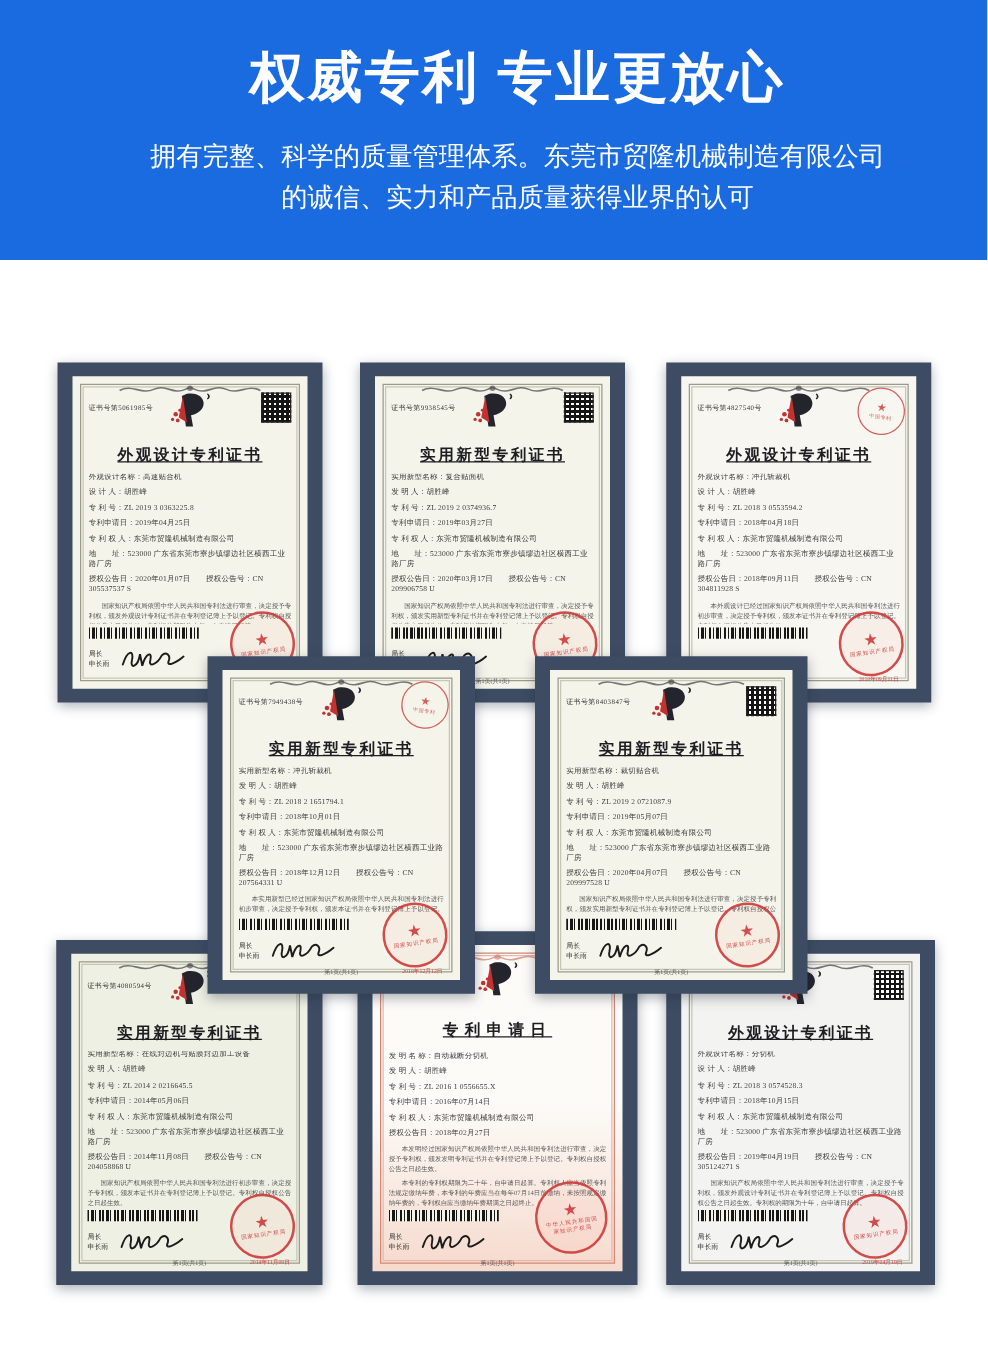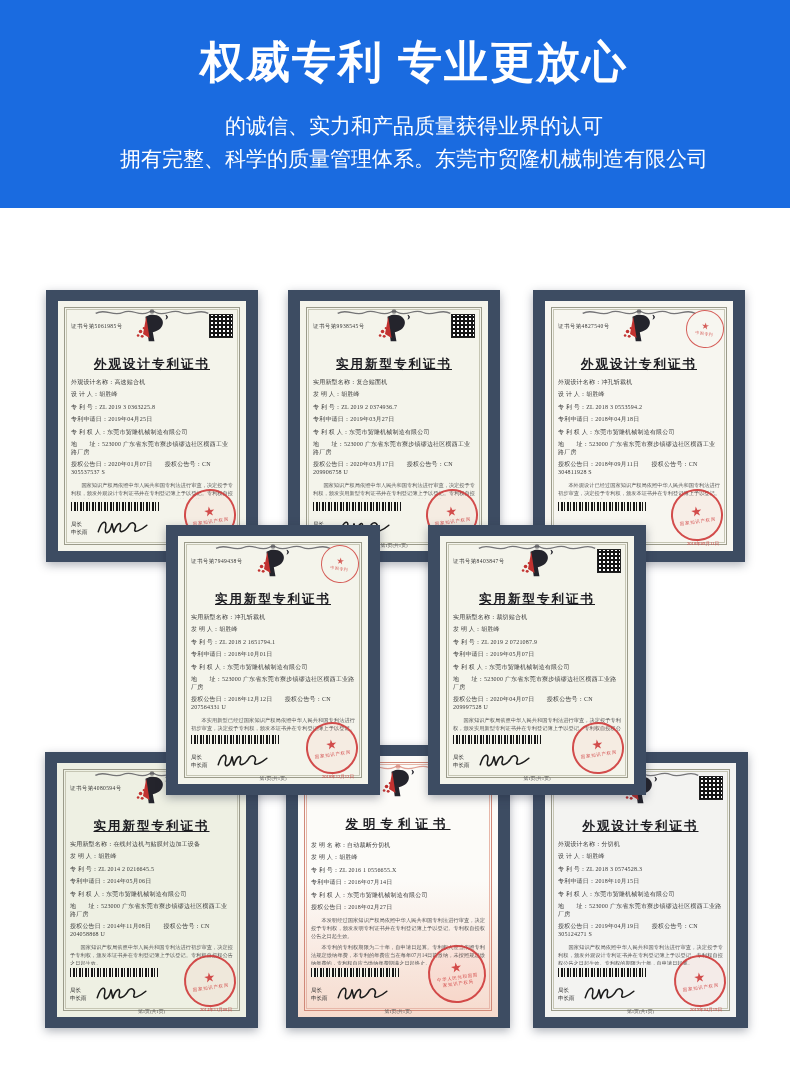--- a/index.html
+++ b/index.html
@@ -73,22 +73,22 @@
   .seal-date{position:absolute;right:14px;bottom:5px;font-size:4.6px;color:#cf3a3a;}
   .footer{position:absolute;left:0;bottom:3px;width:100%;text-align:center;font-size:4.8px;color:#555;}
 </style>
 </head>
 <body>
 
 <div id="page">
 
   <div id="banner">
     <h1 class="title">权威专利 专业更放心</h1>
+    <p class="sub">拥有完整、科学的质量管理体系。东莞市贸隆机械制造有限公司</p>
     <p class="sub">的诚信、实力和产品质量获得业界的认可</p>
-    <p class="sub">拥有完整、科学的质量管理体系。东莞市贸隆机械制造有限公司</p>
   </div>
 
   <div id="stage">
   <div class="cert design">
     <div class="paper">
       <div class="paper-border"></div>
 
       <div class="garland">
         <svg viewBox="0 0 120 14" preserveAspectRatio="none">
           <path d="M2 8 C12 2 20 12 30 7 C40 2 46 12 56 7 C60 5 60 5 64 7 C74 12 80 2 90 7 C100 12 108 2 118 8" fill="none" stroke="currentColor" stroke-width="1.4" opacity=".8"></path>
@@ -486,21 +486,21 @@
           <path d="M19 5 C38 2 42 22 23 26 L25 37 L18 37 L14 7 Z" fill="#24242c"></path>
           <path d="M15 7 L19 33 L11 28 Z" fill="#c23230"></path>
           <circle cx="8" cy="25" r="2.2" fill="#c23230"></circle>
           <circle cx="5" cy="30" r="1.6" fill="#c23230"></circle>
           <circle cx="10" cy="31" r="1.8" fill="#c23230"></circle>
           <circle cx="12" cy="21" r="1.4" fill="#c23230"></circle>
           <path d="M39 5 C41.5 6 41.5 9 39 10 C40.5 8.5 40.5 6.5 39 5 Z" fill="#24242c" stroke="#24242c" stroke-width="1"></path>
         </svg>
       </div>
 
-      <div class="title-row">发明专利证书</div>
+      <div class="title-row">专利申请日</div>
 
       <div class="body-block">
         <div class="fields">
               <div class="field">发 明 名 称：自动裁断分切机</div>
               <div class="field">发 明 人：胡胜峰</div>
               <div class="field">专 利 号：ZL 2016 1 0556655.X</div>
               <div class="field">专利申请日：2016年07月14日</div>
               <div class="field">专 利 权 人：东莞市贸隆机械制造有限公司</div>
               <div class="field">授权公告日：2018年02月27日</div>
             </div>

